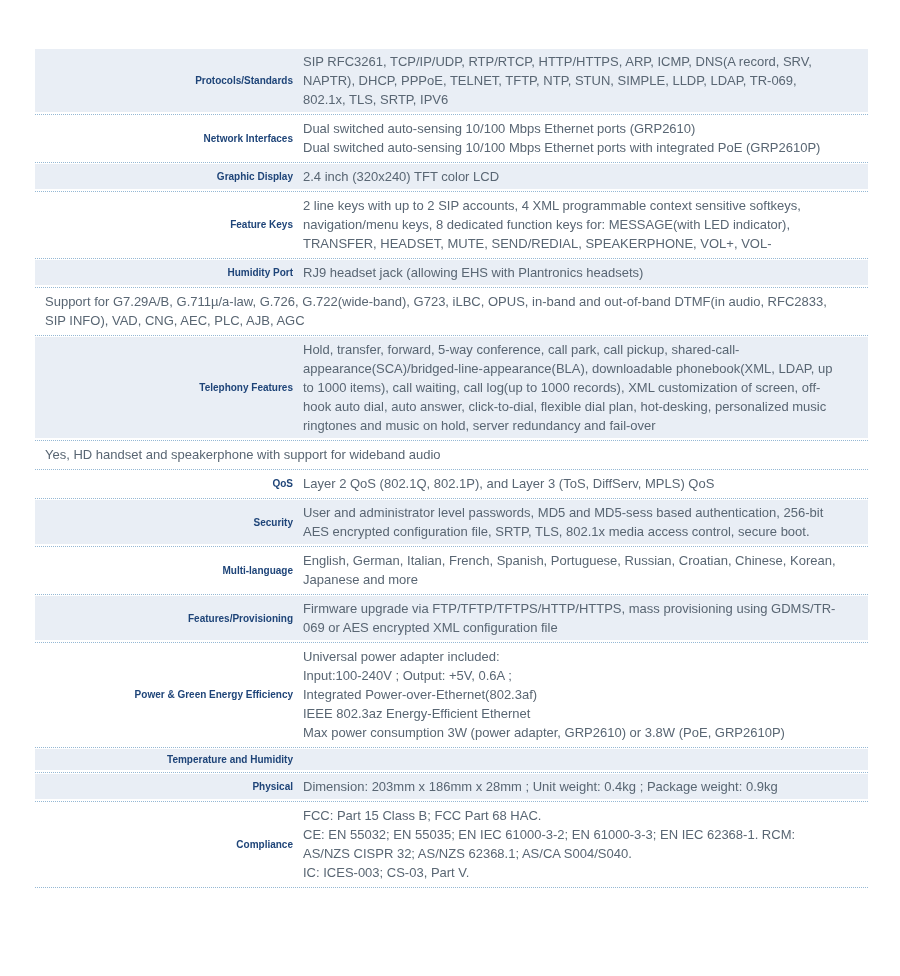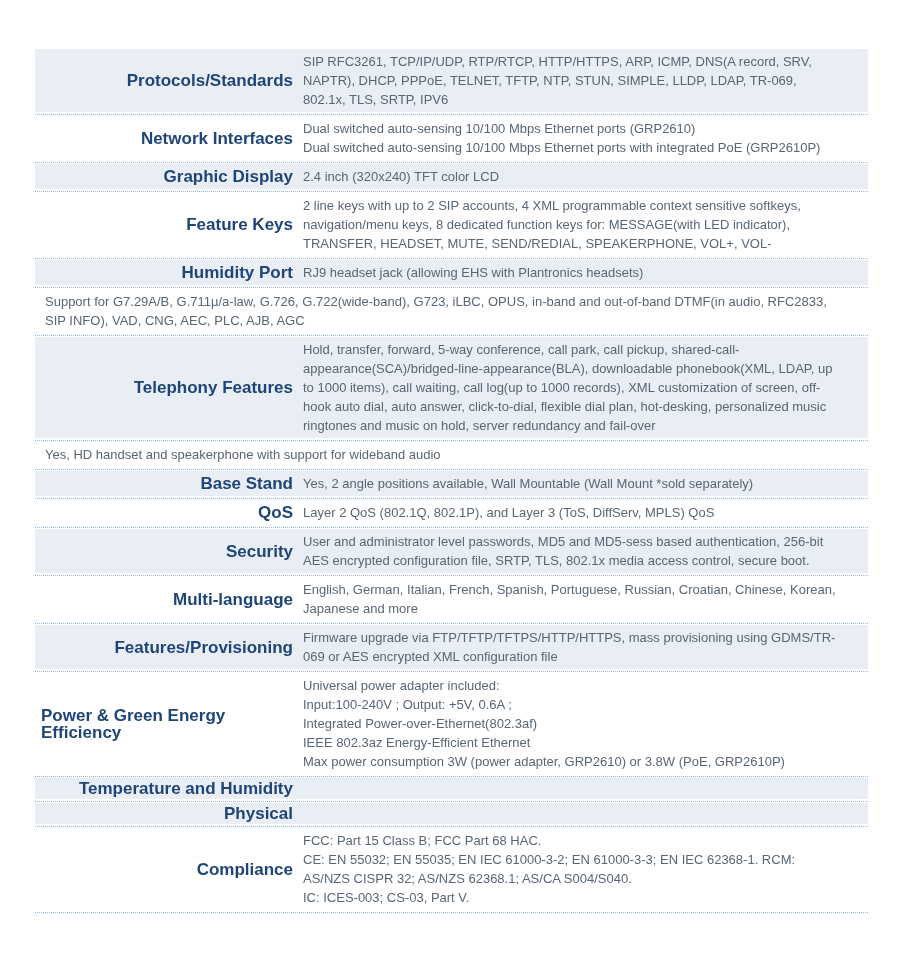--- a/index.html
+++ b/index.html
@@ -37,21 +37,21 @@
   }
   .spec-row.shaded {
     background: #e9eef5;
   }
   .spec-label {
     flex: 0 0 258px;
     display: flex;
     align-items: center;
     justify-content: flex-end;
     text-align: left;
-    font-size: 17px;
+    font-size: 10px;
     line-height: 17px;
     font-weight: bold;
     color: #1e4478;
     padding: 2px 0 2px 6px;
   }
   .spec-value {
     flex: 1;
     display: flex;
     align-items: center;
     font-size: 13px;
@@ -99,24 +99,20 @@
 
     <div class="spec-row shaded">
       <div class="spec-label">Telephony Features</div>
       <div class="spec-value">Hold, transfer, forward, 5-way conference, call park, call pickup, shared-call-appearance(SCA)/bridged-line-appearance(BLA), downloadable phonebook(XML, LDAP, up to 1000 items), call waiting, call log(up to 1000 records), XML customization of screen, off-hook auto dial, auto answer, click-to-dial, flexible dial plan, hot-desking, personalized music ringtones and music on hold, server redundancy and fail-over</div>
     </div>
 
     <div class="spec-row">
       <div class="spec-value">Yes, HD handset and speakerphone with support for wideband audio</div>
     </div>
 
-    <div class="spec-row shaded">
-      <div class="spec-label">Base Stand</div>
-      <div class="spec-value">Yes, 2 angle positions available, Wall Mountable (Wall Mount *sold separately)</div>
-    </div>
 
     <div class="spec-row">
       <div class="spec-label">QoS</div>
       <div class="spec-value">Layer 2 QoS (802.1Q, 802.1P), and Layer 3 (ToS, DiffServ, MPLS) QoS</div>
     </div>
 
     <div class="spec-row shaded">
       <div class="spec-label">Security</div>
       <div class="spec-value">User and administrator level passwords, MD5 and MD5-sess based authentication, 256-bit AES encrypted configuration file, SRTP, TLS, 802.1x media access control, secure boot.</div>
     </div>
@@ -140,20 +136,21 @@
 Max power consumption 3W (power adapter, GRP2610) or 3.8W (PoE, GRP2610P)</div>
     </div>
 
     <div class="spec-row shaded">
       <div class="spec-label">Temperature and Humidity</div>
     </div>
 
 
     <div class="spec-row shaded">
       <div class="spec-label">Physical</div>
+      <div class="spec-value">Dimension: 203mm x 186mm x 28mm ; Unit weight: 0.4kg ; Package weight: 0.9kg</div>
     </div>
 
     <div class="spec-row">
       <div class="spec-label">Compliance</div>
       <div class="spec-value">FCC: Part 15 Class B; FCC Part 68 HAC.
 CE: EN 55032; EN 55035; EN IEC 61000-3-2; EN 61000-3-3; EN IEC 62368-1. RCM: AS/NZS CISPR 32; AS/NZS 62368.1; AS/CA S004/S040.
 IC: ICES-003; CS-03, Part V.</div>
     </div>
 
   </div>

